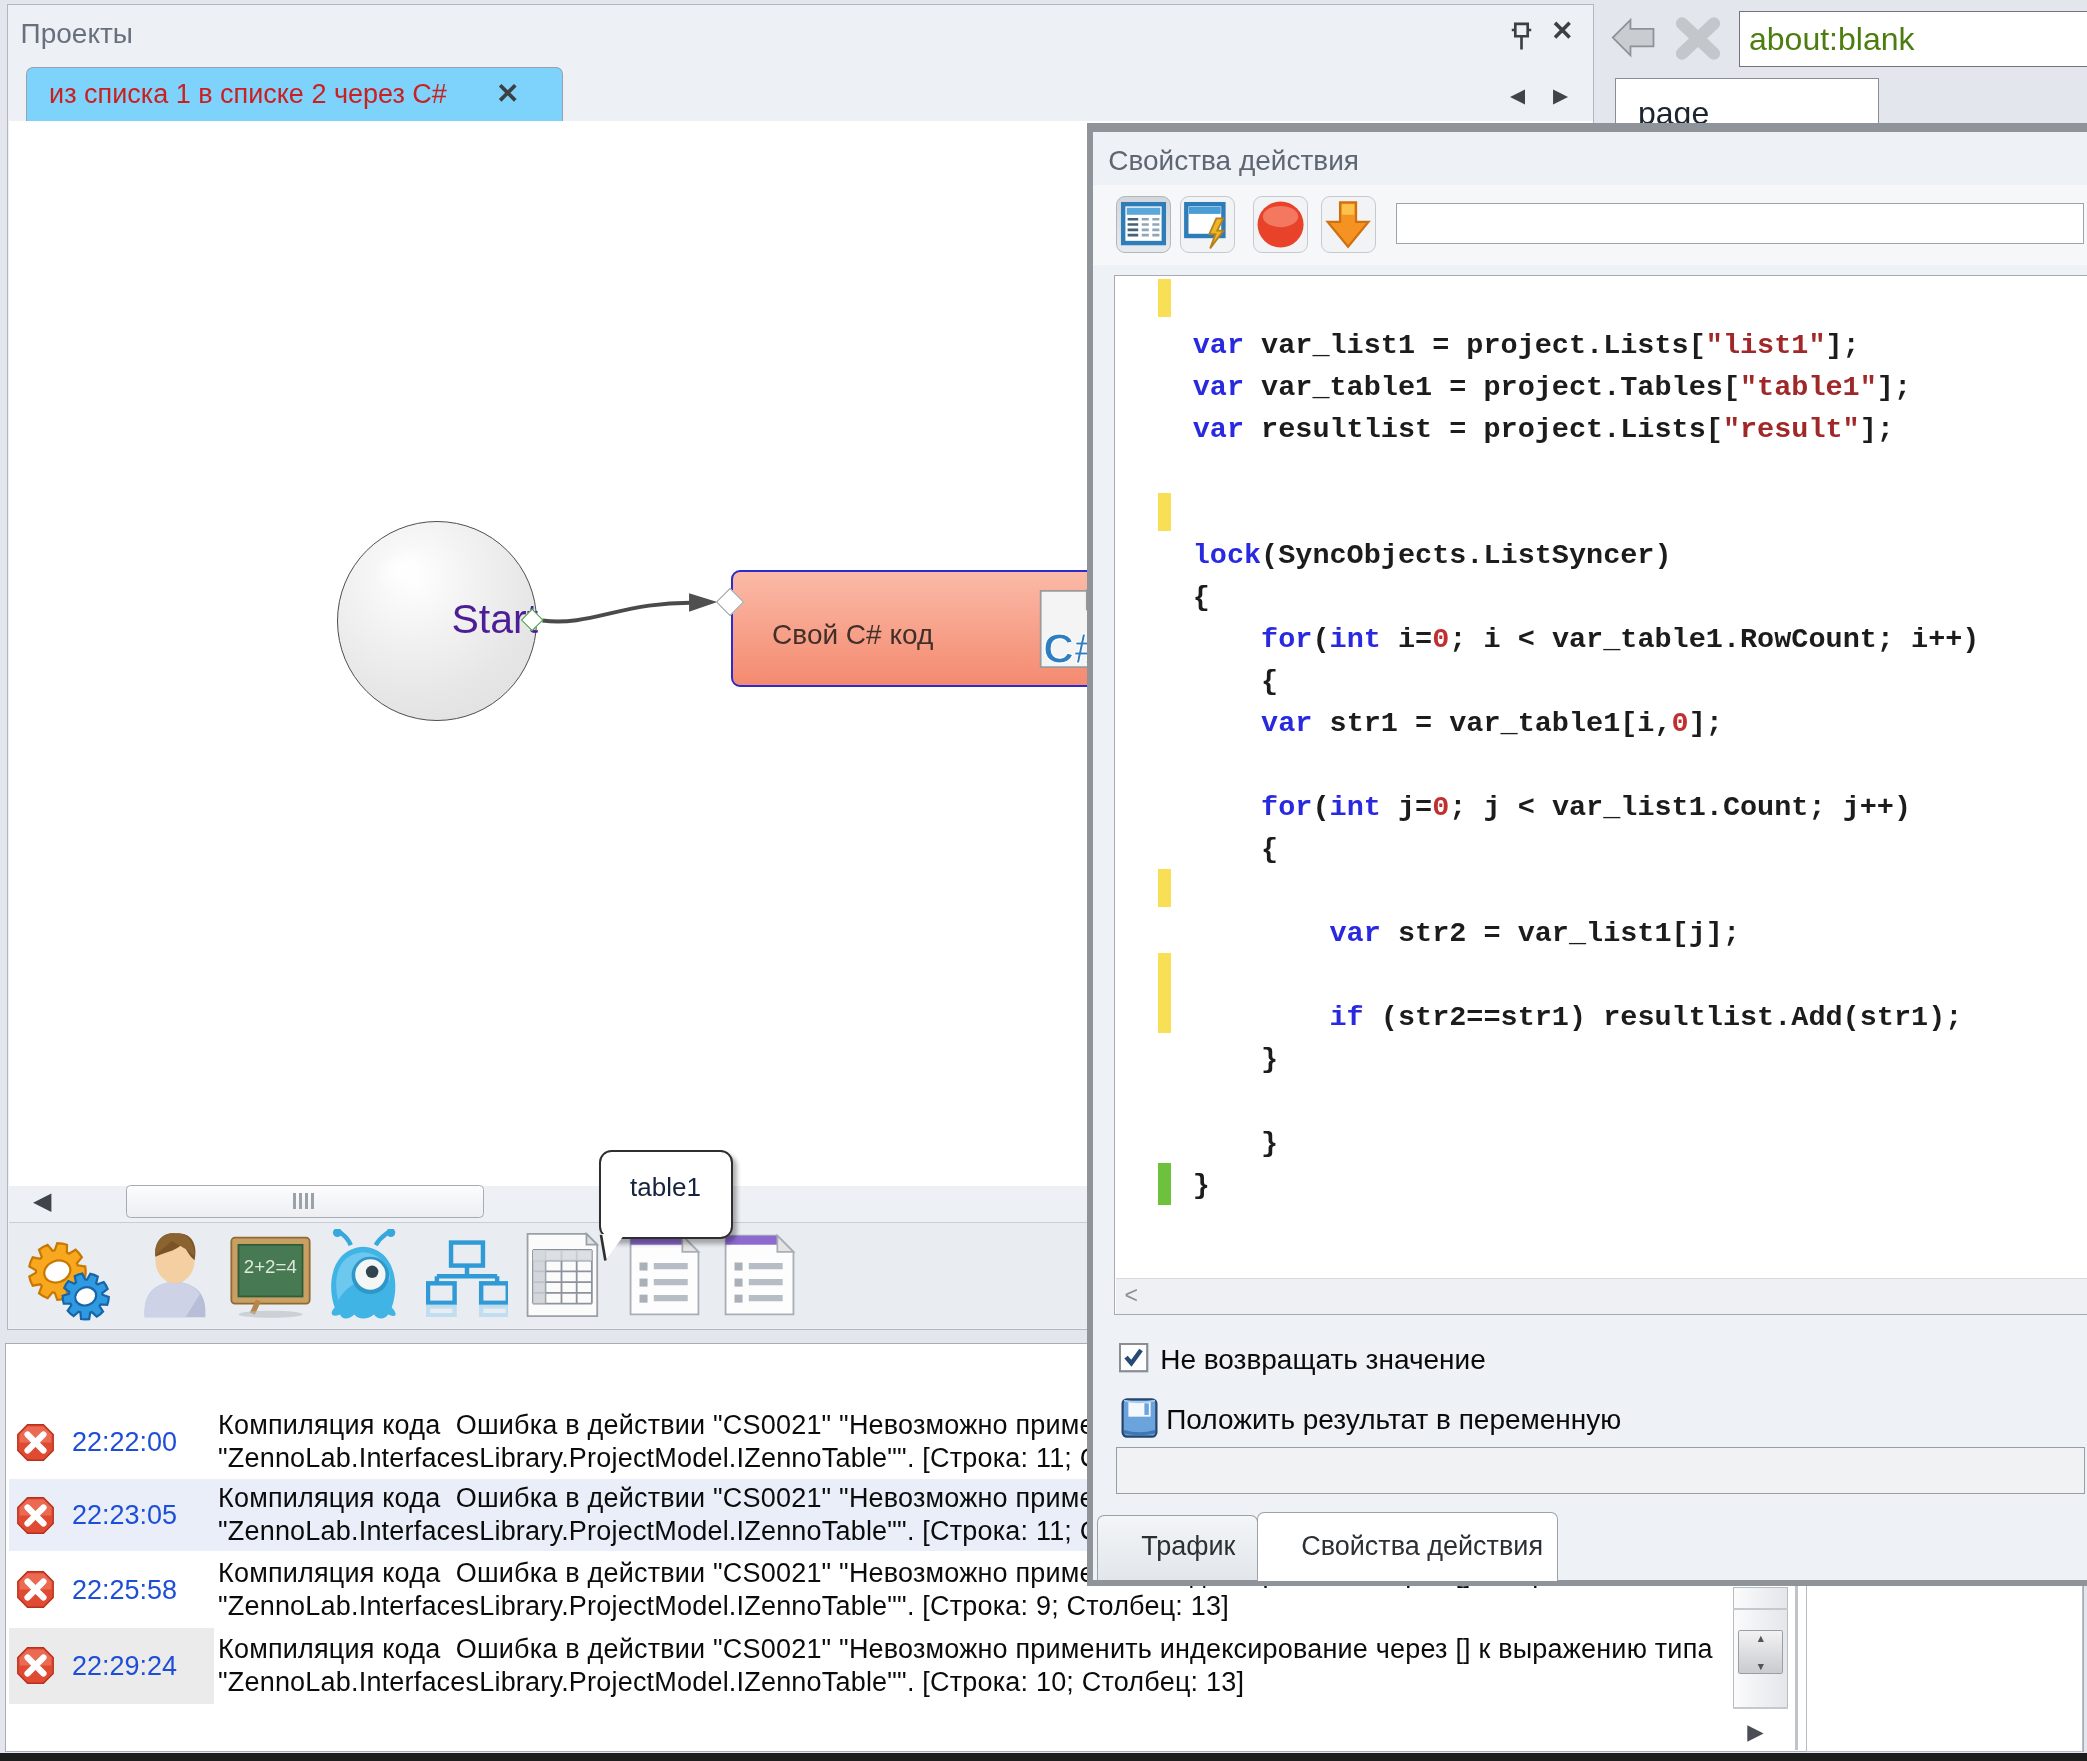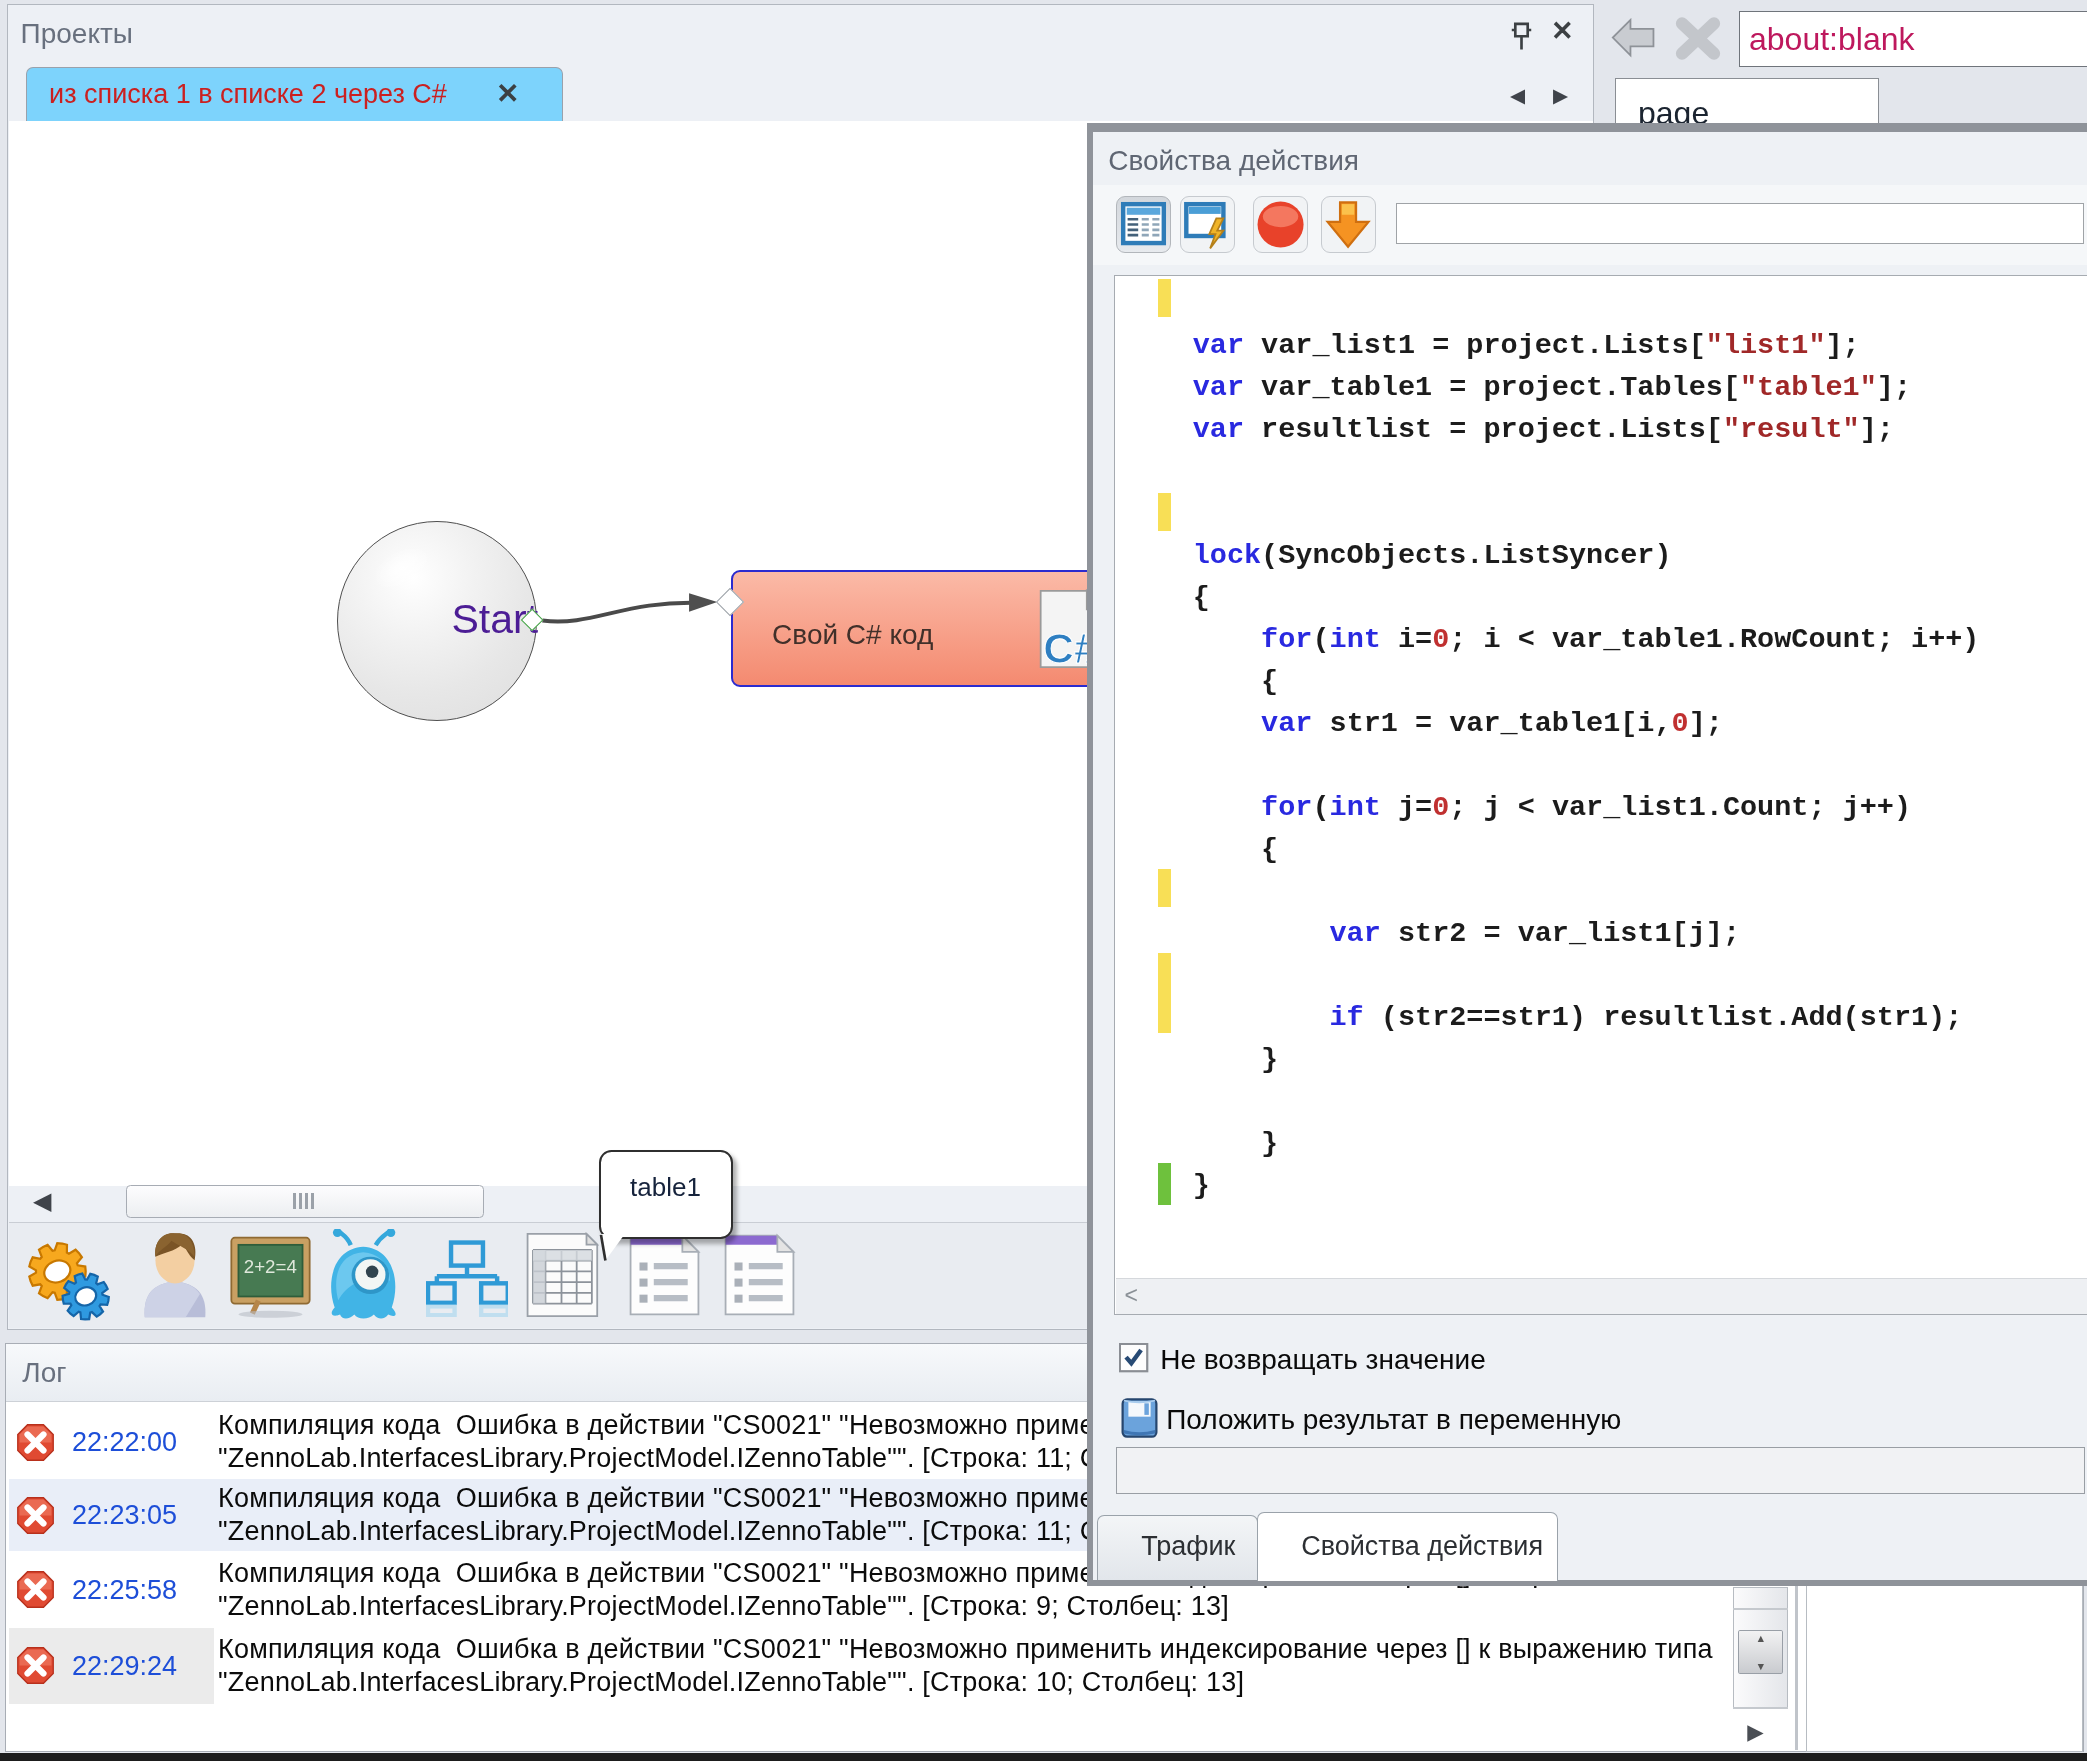--- a/index.html
+++ b/index.html
@@ -26,21 +26,21 @@
 .licon{left:7.1px;width:39px;height:39px}
 .ltime{left:44px;width:143px;font-size:27px;color:#1d4ed8;text-align:center}
 .lmsg{left:209px;font-size:27px;letter-spacing:0.2px;color:#0b0b0b;line-height:33px;white-space:nowrap;overflow:hidden;width:1515px}
 .lmsg div{white-space:pre}
 
 #vsb{left:1727px;top:243px;width:53px;height:119px;background:linear-gradient(90deg,#fbfbfc,#e4e6ea);border:0.9px solid #b7bcc2}
 #vsbThumb{left:1732px;top:286px;width:43px;height:42px;background:linear-gradient(#f2f2f3,#c9cbcf);border:0.9px solid #999fa7;border-radius:1.8px}
 #rightPane{left:1800px;top:62px;width:275px;height:344px;background:#fff;border:0.9px solid #b7bcc2}
 
 #urlbox{left:1739px;top:10.7px;width:348px;height:54px;background:#fff;border:1.8px solid #6f747b}
-#urlText{left:9px;top:9px;font-size:32px;color:#be185d}
+#urlText{left:9px;top:9px;font-size:32px;color:#4d7c0f}
 #pageBox{left:1615px;top:78px;width:262px;height:55px;background:#fff;border:1.8px solid #8a8e94}
 #pageText{left:22px;top:16px;font-size:32px;color:#1b2430}
 
 #props{left:1087px;top:123px;width:1001px;height:1463px;background:#8f939a}
 #propsInner{left:6.2px;top:9px;width:994px;height:1448px;background:#eef1f5}
 #propsTitle{left:15px;top:13.4px;font-size:28px;color:#5f6673}
 #ptool{left:0px;top:53px;width:994px;height:80px;background:#f5f7f9}
 .pbtn{top:10.7px;width:53px;height:55px;border-radius:9px}
 .pbtn.sel{background:linear-gradient(#d3d7dc,#e7eaee);border:1.8px solid #b2b6bb}
 .pbtn.nrm{background:#f1f3f5;border:1.8px solid #c6cacf}
@@ -205,23 +205,20 @@
 
   <div class="abs" id="tooltip" style="left:599px;top:1150px;width:130px;height:85px;background:#fff;border:2.7px solid #2f2f2f;border-radius:12.5px;box-shadow:3.6px 4.5px 4.5px rgba(0,0,0,0.3)">
     <div class="abs" style="left:29px;top:19.6px;font-size:26px;color:#16233c">table1</div>
     <svg class="abs" style="left:-2.7px;top:82px" width="36" height="30" viewBox="0 0 40 34">
         <path d="M 3 0 L 30 0 L 8 30 Z" fill="#fff"></path>
         <path d="M 3 1 L 8 30" stroke="#2f2f2f" stroke-width="3"></path>
       </svg>
   </div>
 
   <div class="abs" id="log">
-    <div class="abs" id="logHead">
-        <div class="abs" id="logHeadText">Лог</div>
-      </div>
     <div class="abs lrow" id="lr1" style="top:62px;height:72px;background:#fff">
         <svg class="abs licon" viewBox="0 0 44 44" style="top: 16.5px;">
           <path d="M13 2 L31 2 L42 13 L42 31 L31 42 L13 42 L2 31 L2 13 Z" fill="#e04a32" stroke="#b8301c" stroke-width="1.5"></path>
           <path d="M13 4 L31 4 L40 13 L40 22 L4 22 L4 13 Z" fill="#ea6a52"></path>
           <path d="M13 13 L31 31 M31 13 L13 31" stroke="#fff" stroke-width="7" stroke-linecap="round"></path>
         </svg>
         <div class="abs ltime" style="top: 21px;">22:22:00</div>
         <div class="abs lmsg" style="top: 3.1px;">
           <div>Компиляция кода  Ошибка в действии "CS0021" "Невозможно применить индексирование через [] к выражению типа</div>
           <div>"ZennoLab.InterfacesLibrary.ProjectModel.IZennoTable"". [Строка: 11; Столбец: 13]</div>

